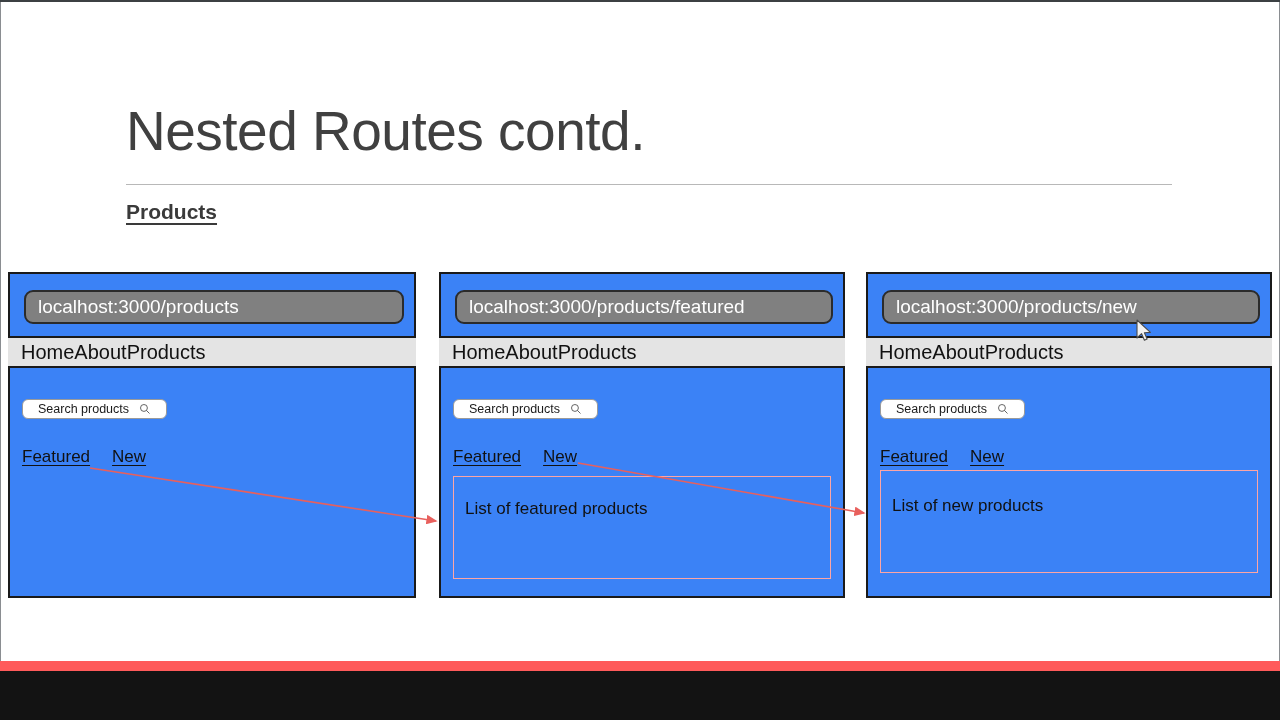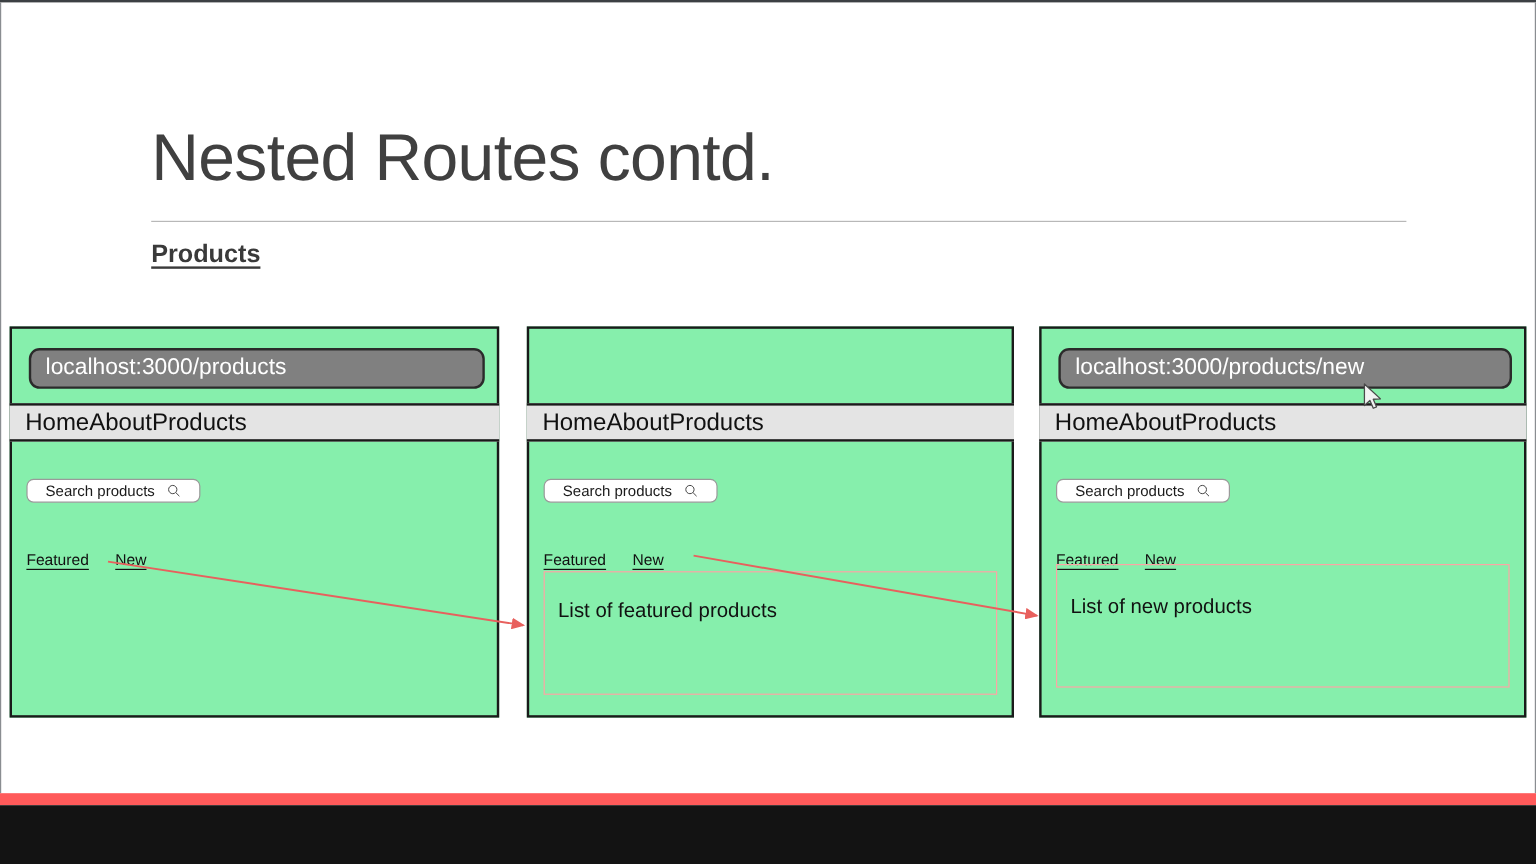--- a/index.html
+++ b/index.html
@@ -55,21 +55,21 @@
     text-decoration: underline;
     text-underline-offset: 4px;
     white-space: nowrap;
   }
 
   
   .panel {
     position: absolute;
     top: 272px;
     height: 326px;
-    background: #86efac;
+    background: #3b82f6;
     border: 2px solid #1a1a1a;
   }
   #panel-1 { left: 8px;   width: 408px; }
   #panel-2 { left: 439px; width: 406px; }
   #panel-3 { left: 866px; width: 406px; }
 
   .urlbar-zone {
     position: relative;
     height: 62px;
   }
@@ -132,25 +132,25 @@
   }
   .searchbox .sb-text { flex: 1; white-space: nowrap; }
   .searchbox .sb-icon {
     width: 12px; height: 12px;
     flex: 0 0 auto;
     display: block;
   }
 
   .tablinks {
     position: absolute;
-    left: 12px; top: 89px;
+    left: 12px; top: 77px;
     display: flex;
     align-items: baseline;
     gap: 22px;
-    font-size: 13px;
+    font-size: 17px;
     color: #111111;
     white-space: nowrap;
   }
   .tablink {
     text-decoration: underline;
     text-underline-offset: 3px;
     cursor: pointer;
   }
 
   .content-box {
@@ -233,20 +233,23 @@
         </svg>
       </div>
       <div class="tablinks">
         <span class="tablink">Featured</span>
         <span class="tablink">New</span>
       </div>
     </div>
   </div>
 
   <div class="panel" id="panel-2">
+    <div class="urlbar-zone">
+      <div class="urlbar">localhost:3000/products/featured</div>
+    </div>
     <div class="navbar">
       <span class="nav-link">Home</span>
       <span class="nav-link">About</span>
       <span class="nav-link">Products</span>
     </div>
     <div class="page-body">
       <div class="searchbox">
         <span class="sb-text">Search products</span>
         <svg class="sb-icon" viewBox="0 0 16 16">
           <circle cx="6.6" cy="6.6" r="4.6" fill="none" stroke="#444" stroke-width="1.1"></circle>

